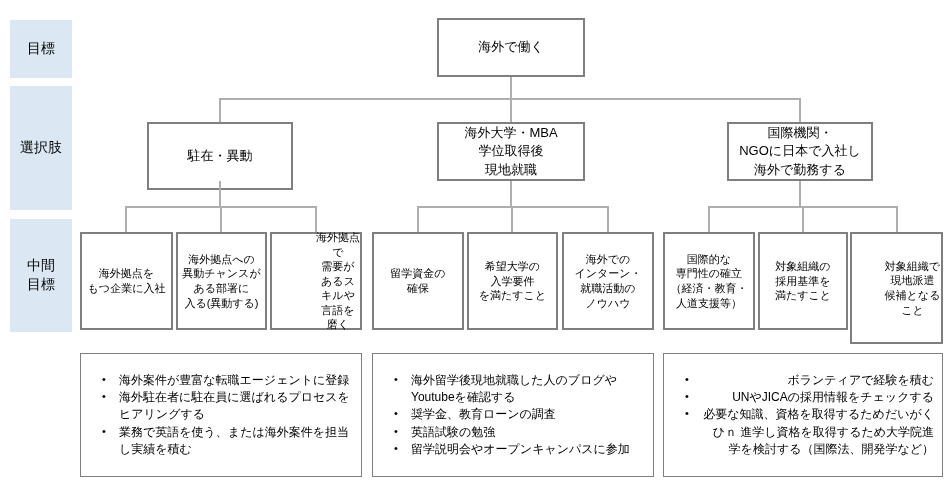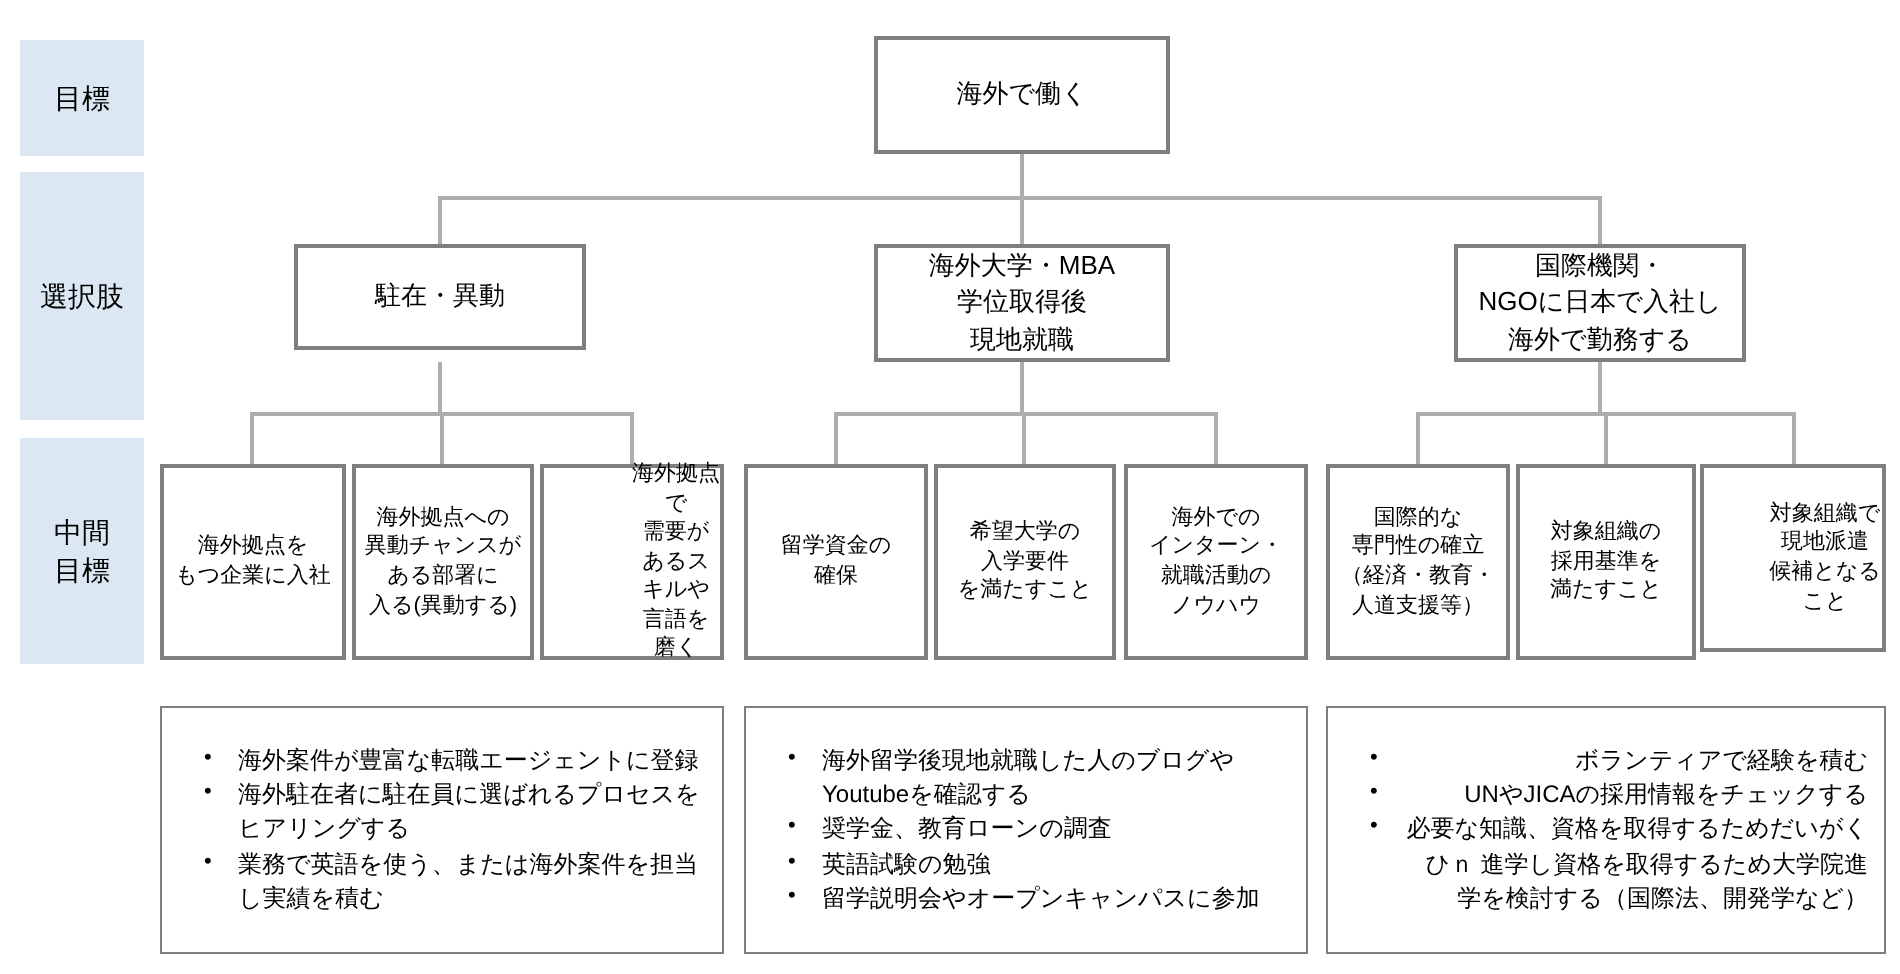--- a/index.html
+++ b/index.html
@@ -21,20 +21,21 @@
     left: 10px;
     width: 62px;
     background: #dbe8f4;
     display: flex;
     align-items: center;
     justify-content: center;
     text-align: center;
     white-space: pre-line;
     font-size: 14px;
     line-height: 1.35;
+    font-family: Liberation Mono, monospace;
   }
   .node {
     position: absolute;
     background: #ffffff;
     border: 2px solid #7f7f7f;
     display: flex;
     align-items: center;
     justify-content: center;
     text-align: center;
     white-space: pre-line;
@@ -96,21 +97,21 @@
 目標</div>
 
   <div class="node" style="left:437px;top:18px;width:148px;height:59px;">海外で働く</div>
 
   <div class="line" style="left:510px;top:77px;width:1.5px;height:22px;"></div>
   <div class="line" style="left:219px;top:98px;width:582px;height:1.5px;"></div>
   <div class="line" style="left:219px;top:98px;width:1.5px;height:24px;"></div>
   <div class="line" style="left:510px;top:98px;width:1.5px;height:24px;"></div>
   <div class="line" style="left:799px;top:98px;width:1.5px;height:24px;"></div>
 
-  <div class="node" style="left:147px;top:122px;width:146px;height:53px;">駐在・異動</div>
+  <div class="node" style="left:147px;top:122px;width:146px;height:68px;">駐在・異動</div>
   <div class="node" style="left:437px;top:122px;width:148px;height:59px;">海外大学・MBA
 学位取得後
 現地就職</div>
   <div class="node" style="left:727px;top:122px;width:146px;height:59px;">国際機関・
 NGOに日本で入社し
 海外で勤務する</div>
 
   <div class="line" style="left:219px;top:181px;width:1.5px;height:26px;"></div>
   <div class="line" style="left:125px;top:206px;width:191px;height:1.5px;"></div>
   <div class="line" style="left:125px;top:206px;width:1.5px;height:26px;"></div>
@@ -150,21 +151,21 @@
 就職活動の
 ノウハウ</div>
 
   <div class="node milestone" style="left:663px;top:232px;width:92px;height:98px;">国際的な
 専門性の確立
 （経済・教育・
 人道支援等）</div>
   <div class="node milestone" style="left:758px;top:232px;width:90px;height:98px;">対象組織の
 採用基準を
 満たすこと</div>
-  <div class="node milestone" style="left:850px;top:232px;width:93px;height:94px;padding-left:32px;">対象組織で
+  <div class="node milestone" style="left:850px;top:232px;width:93px;height:112px;padding-left:32px;">対象組織で
 現地派遣
 候補となること</div>
 
   <div class="actionbox" style="left:80px;top:353px;width:282px;height:124px;">
     <ul>
         <li><span>海外案件が豊富な転職エージェントに登録</span></li>
         <li><span>海外駐在者に駐在員に選ばれるプロセスをヒアリングする</span></li>
         <li><span>業務で英語を使う、または海外案件を担当し実績を積む</span></li>
       </ul>
   </div>

